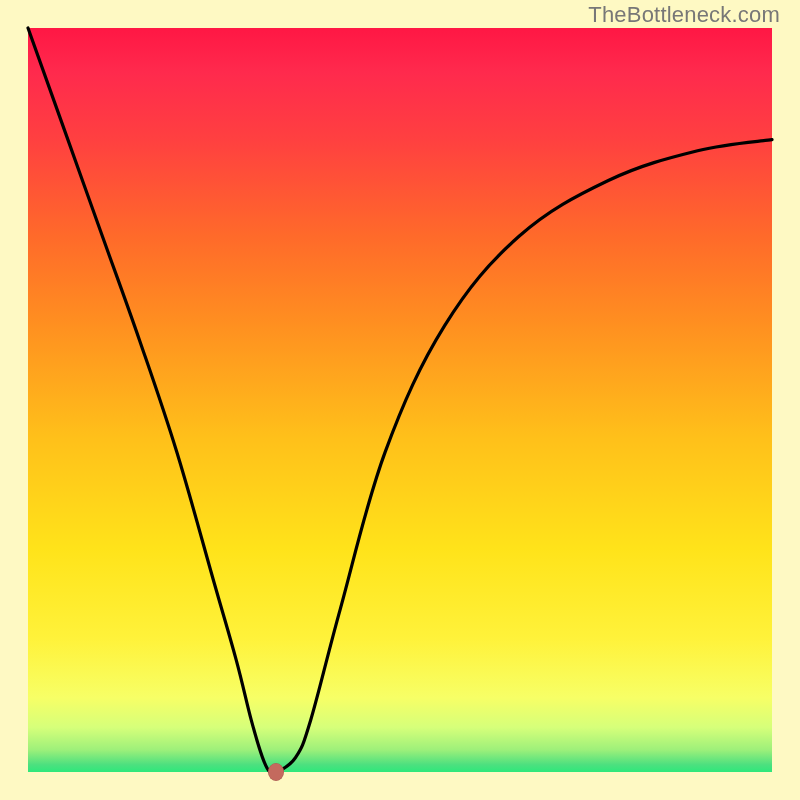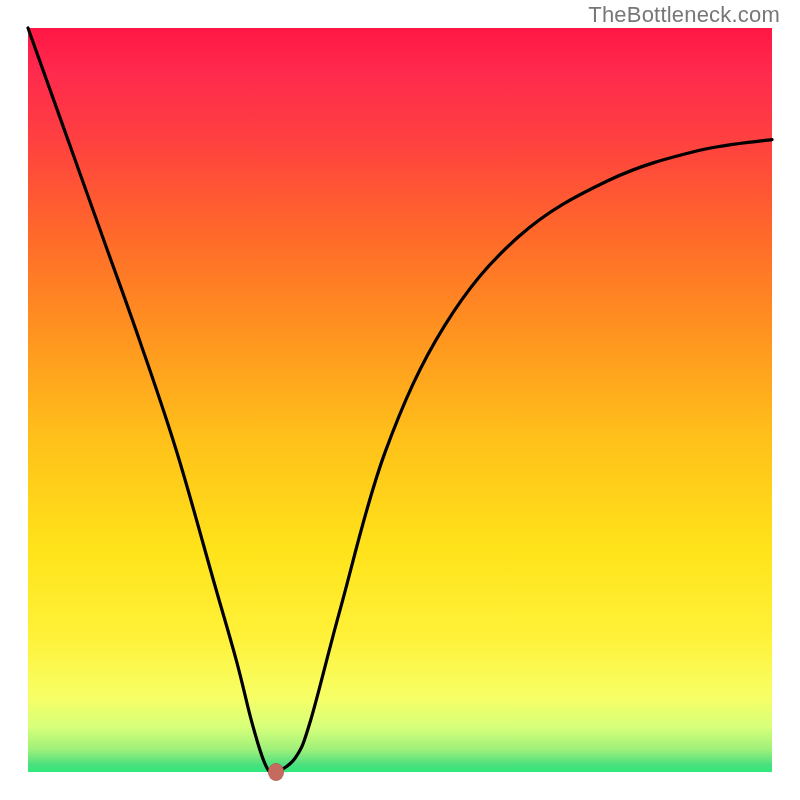--- a/index.html
+++ b/index.html
@@ -8,21 +8,21 @@
     width: 800px;
     height: 800px;
     background: #000;
     font-family: Arial, Helvetica, sans-serif;
     overflow: hidden;
   }
   .frame {
     position: relative;
     width: 800px;
     height: 800px;
-    background: #ffffff;
+    background: #fef9c3;
   }
   .watermark {
     position: absolute;
     top: 2px;
     right: 20px;
     color: #777;
     font-size: 22px;
     font-weight: 500;
     letter-spacing: 0.2px;
     user-select: none;

